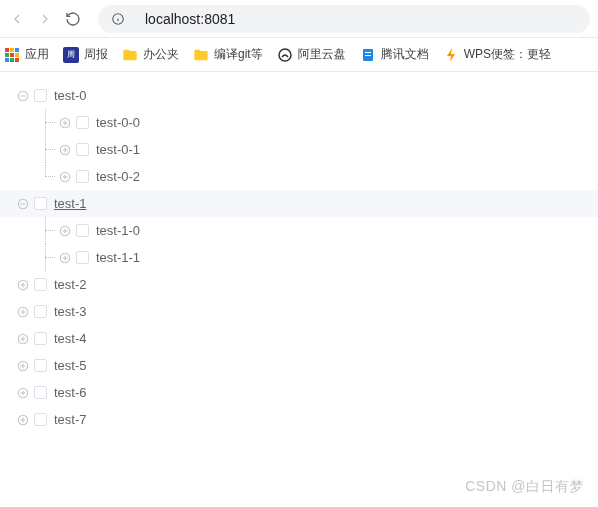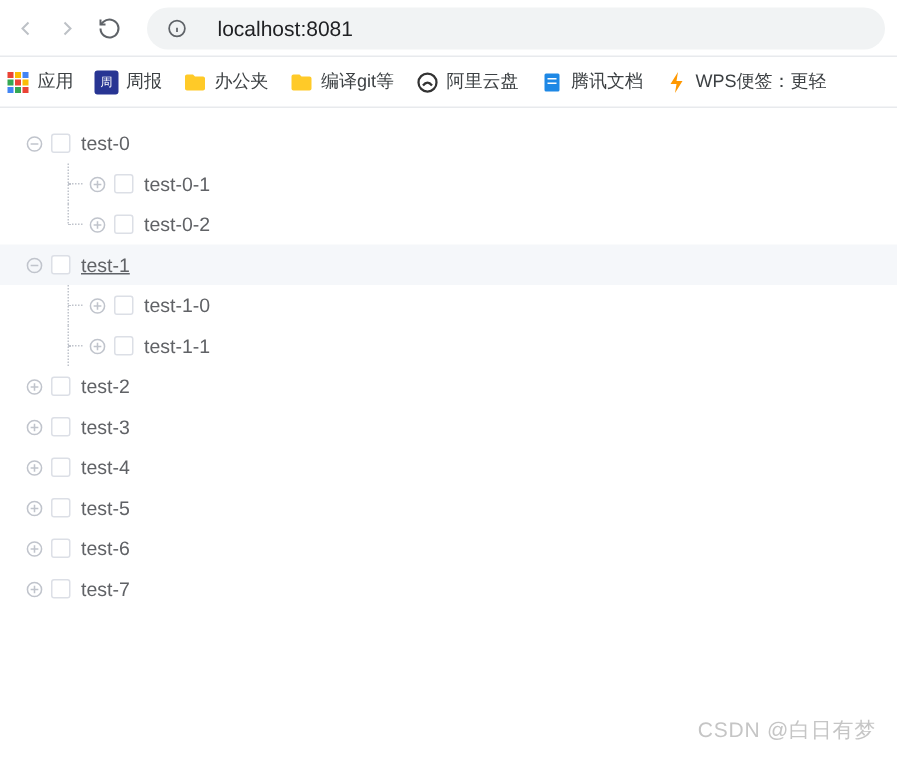--- a/index.html
+++ b/index.html
@@ -273,20 +273,32 @@
       <div class="tree-node">
         <span class="junction"></span>
         <span class="expand-btn">
           <svg viewBox="0 0 14 14">
             <circle cx="7" cy="7" r="5.5"></circle>
             <line x1="4" y1="7" x2="10" y2="7"></line>
             <line x1="7" y1="4" x2="7" y2="10"></line>
           </svg>
         </span>
         <span class="checkbox"></span>
+        <span class="node-label">test-0-0</span>
+      </div>
+      <div class="tree-node">
+        <span class="junction"></span>
+        <span class="expand-btn">
+          <svg viewBox="0 0 14 14">
+            <circle cx="7" cy="7" r="5.5"></circle>
+            <line x1="4" y1="7" x2="10" y2="7"></line>
+            <line x1="7" y1="4" x2="7" y2="10"></line>
+          </svg>
+        </span>
+        <span class="checkbox"></span>
         <span class="node-label">test-0-1</span>
       </div>
       <div class="tree-node">
         <span class="junction last"></span>
         <span class="expand-btn">
           <svg viewBox="0 0 14 14">
             <circle cx="7" cy="7" r="5.5"></circle>
             <line x1="4" y1="7" x2="10" y2="7"></line>
             <line x1="7" y1="4" x2="7" y2="10"></line>
           </svg>

